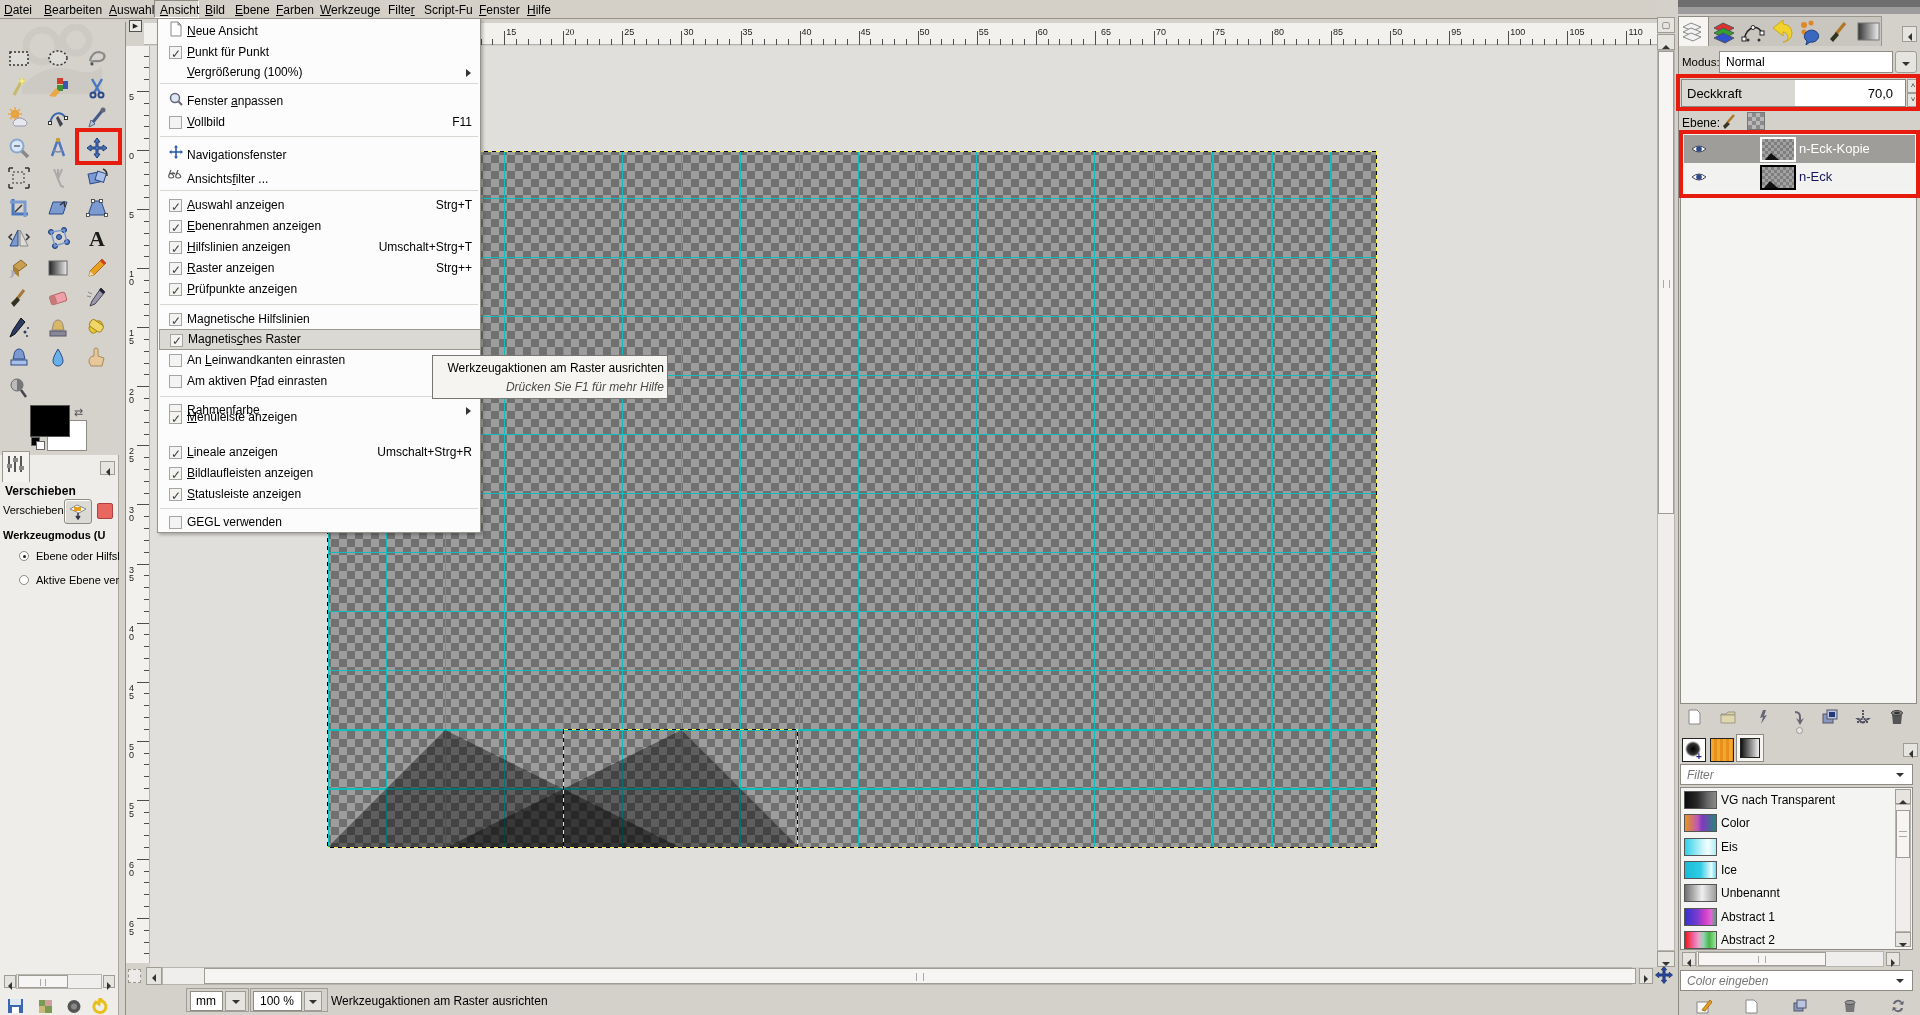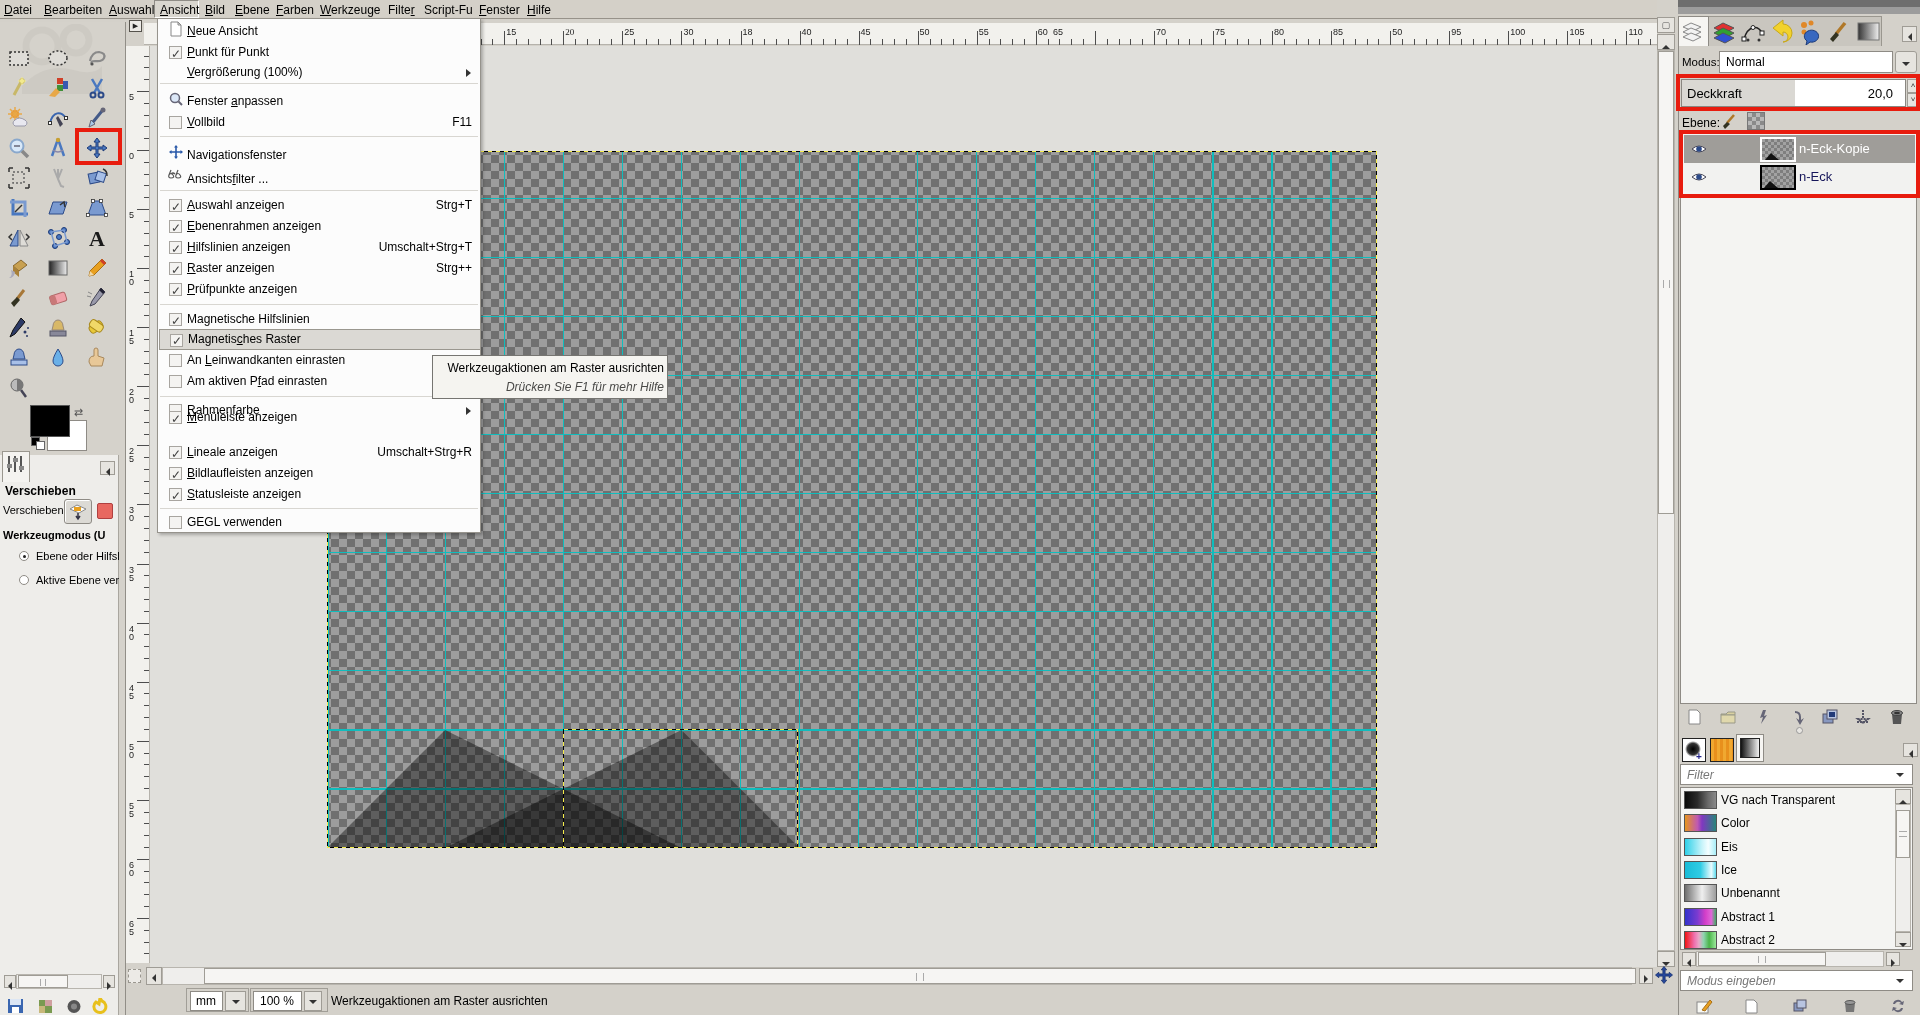--- a/index.html
+++ b/index.html
@@ -184,21 +184,21 @@
       <div class="tick" style="left:502.0px; top:16px; width:1px; height:6px;"></div>
       <div class="tick" style="left:513.8px; top:16px; width:1px; height:6px;"></div>
       <div class="tick" style="left:525.6px; top:16px; width:1px; height:6px;"></div>
       <div class="tick" style="left:537.4px; top:8px; width:1px; height:14px;"></div>
       <div class="rlab" style="left:539.4px; top:4px;">30</div>
       <div class="tick" style="left:549.2px; top:16px; width:1px; height:6px;"></div>
       <div class="tick" style="left:561.0px; top:16px; width:1px; height:6px;"></div>
       <div class="tick" style="left:572.8px; top:16px; width:1px; height:6px;"></div>
       <div class="tick" style="left:584.6px; top:16px; width:1px; height:6px;"></div>
       <div class="tick" style="left:596.5px; top:8px; width:1px; height:14px;"></div>
-      <div class="rlab" style="left:598.5px; top:4px;">18</div>
+      <div class="rlab" style="left:598.5px; top:4px;">35</div>
       <div class="tick" style="left:608.3px; top:16px; width:1px; height:6px;"></div>
       <div class="tick" style="left:620.1px; top:16px; width:1px; height:6px;"></div>
       <div class="tick" style="left:631.9px; top:16px; width:1px; height:6px;"></div>
       <div class="tick" style="left:643.7px; top:16px; width:1px; height:6px;"></div>
       <div class="tick" style="left:655.5px; top:8px; width:1px; height:14px;"></div>
       <div class="rlab" style="left:657.5px; top:4px;">40</div>
       <div class="tick" style="left:667.3px; top:16px; width:1px; height:6px;"></div>
       <div class="tick" style="left:679.1px; top:16px; width:1px; height:6px;"></div>
       <div class="tick" style="left:691.0px; top:16px; width:1px; height:6px;"></div>
       <div class="tick" style="left:702.8px; top:16px; width:1px; height:6px;"></div>
@@ -220,21 +220,21 @@
       <div class="tick" style="left:856.3px; top:16px; width:1px; height:6px;"></div>
       <div class="tick" style="left:868.2px; top:16px; width:1px; height:6px;"></div>
       <div class="tick" style="left:880.0px; top:16px; width:1px; height:6px;"></div>
       <div class="tick" style="left:891.8px; top:8px; width:1px; height:14px;"></div>
       <div class="rlab" style="left:893.8px; top:4px;">60</div>
       <div class="tick" style="left:903.6px; top:16px; width:1px; height:6px;"></div>
       <div class="tick" style="left:915.4px; top:16px; width:1px; height:6px;"></div>
       <div class="tick" style="left:927.2px; top:16px; width:1px; height:6px;"></div>
       <div class="tick" style="left:939.0px; top:16px; width:1px; height:6px;"></div>
       <div class="tick" style="left:950.8px; top:8px; width:1px; height:14px;"></div>
-      <div class="rlab" style="left:909px; top:4px;">65</div>
+      <div class="rlab" style="left:957px; top:4px;">65</div>
       <div class="tick" style="left:962.7px; top:16px; width:1px; height:6px;"></div>
       <div class="tick" style="left:974.5px; top:16px; width:1px; height:6px;"></div>
       <div class="tick" style="left:986.3px; top:16px; width:1px; height:6px;"></div>
       <div class="tick" style="left:998.1px; top:16px; width:1px; height:6px;"></div>
       <div class="tick" style="left:1009.9px; top:8px; width:1px; height:14px;"></div>
       <div class="rlab" style="left:1011.9px; top:4px;">70</div>
       <div class="tick" style="left:1021.7px; top:16px; width:1px; height:6px;"></div>
       <div class="tick" style="left:1033.5px; top:16px; width:1px; height:6px;"></div>
       <div class="tick" style="left:1045.3px; top:16px; width:1px; height:6px;"></div>
       <div class="tick" style="left:1057.2px; top:16px; width:1px; height:6px;"></div>
@@ -716,21 +716,21 @@
     <div class="abs sb-btn" style="left:224px; top:26px; width:15px; height:16px;"><span class="lfa" style="margin-top:4px"></span></div>
 
     <div class="abs" style="left:0; top:46px; width:242px; height:969px; background:#d4d1ca; border-left:1px solid #8e8b85;"></div>
     <div class="abs" style="left:4px; top:56px; font-size:11.5px;">Modus:</div>
     <div class="abs whitefield" style="left:41px; top:51px; width:174px; height:22px; font-size:12px; padding:3px 0 0 6px;">Normal</div>
     <div class="abs sb-btn" style="left:217px; top:51px; width:22px; height:22px; border-radius:3px;"><span class="dna" style="margin-top:9px"></span></div>
 
     <div class="abs" style="left:3px; top:79px; width:225px; height:28px; border:1px solid #8a8781; background:#fff;">
       <div style="position:absolute; left:0; top:0; width:113px; height:26px; background:#dad8d3;"></div>
       <div class="abs" style="left:5px; top:6px; font-size:13px;">Deckkraft</div>
-      <div class="abs" style="right:12px; top:6px; font-size:13px;">20,0</div>
+      <div class="abs" style="right:12px; top:6px; font-size:13px;">70,0</div>
     </div>
     <div class="abs sb-btn" style="left:229px; top:79px; width:12px; height:14px; font-size:8px; line-height:12px;">˄</div>
     <div class="abs sb-btn" style="left:229px; top:93px; width:12px; height:14px; font-size:8px; line-height:12px;">˅</div>
     <div class="redbox" style="left:-2px; top:74px; width:244px; height:37px;"></div>
 
     <div class="abs" style="left:4px; top:116px; font-size:12px;">Ebene:</div>
     <div class="abs" style="left:43px; top:113px; width:18px; height:18px;"><svg width="18" height="18">
           <line x1="13" y1="2" x2="6" y2="10" stroke="#b07828" stroke-width="2.5"></line>
           <path d="M6,9 L9,11 L4,16 L2,13 Z" fill="#332"></path>
         </svg></div>
@@ -833,21 +833,21 @@
       </div>
     <div class="abs sb-btn" style="left:217px; top:932px; width:16px; height:15px;"><span class="dna" style="margin-top:5px"></span></div>
     <div class="abs sb-btn" style="left:4px; top:952px; width:14px; height:14px;"><span class="lfa" style="margin-top:3px"></span></div>
     <div class="abs sb-track" style="left:18px; top:951px; width:188px; height:16px;"></div>
     <div class="abs sb-thumb" style="left:20px; top:952px; width:128px; height:14px;">
         <div style="margin:3px auto 0; width:8px; height:7px; border-left:1px solid #aaa; border-right:1px solid #aaa;"></div>
       </div>
     <div class="abs sb-btn" style="left:208px; top:952px; width:14px; height:14px;"><span class="rta" style="margin-top:3px"></span></div>
 
     <div class="abs whitefield" style="left:2px; top:970px; width:233px; height:21px;">
-        <span class="it" style="position:absolute; left:6px; top:3px; font-size:12px;">Modus eingeben</span>
+        <span class="it" style="position:absolute; left:6px; top:3px; font-size:12px;">Color eingeben</span>
         <span class="dna" style="position:absolute; right:8px; top:8px;"></span>
       </div>
 
     <div class="abs" style="left:12px; top:998px; width:220px; height:17px;">
       <svg width="220" height="17">
         <g transform="translate(6,0)">
             <rect x="1" y="4" width="11" height="11" fill="#f8f8f4" stroke="#888"></rect>
             <path d="M6,12 L14,2 L16,4 L9,13 Z" fill="#e8a020" stroke="#a87018"></path>
           </g>
         <g transform="translate(55,0)">

